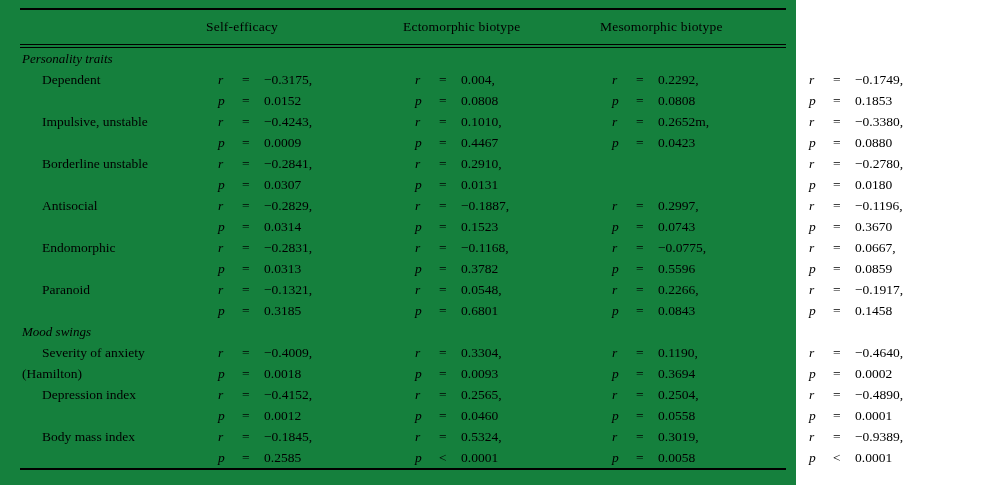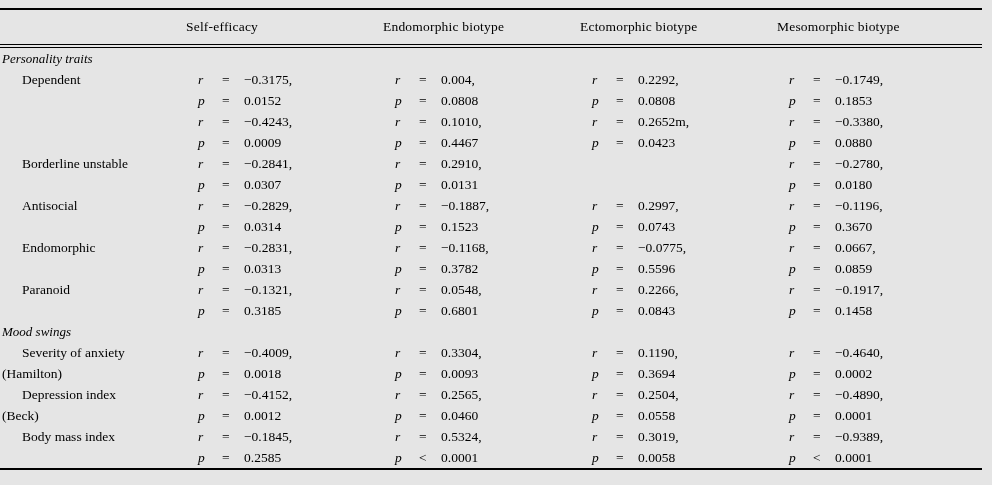--- a/index.html
+++ b/index.html
@@ -3,21 +3,21 @@
 <meta charset="utf-8">
 <style>
   * { margin:0; padding:0; box-sizing:border-box; }
   html,body { background:#ffffff; }
   body {
     width:992px; height:485px;
     font-family:"Liberation Serif", serif;
     color:#000;
     overflow:hidden;
   }
-  .page { width:992px; height:485px; padding:8px 10px 0 0; background:#e5e5e5; }
+  .page { width:796px; height:485px; padding:8px 10px 0 20px; background:#15803d; }
   .rule-thick { height:2px; background:#000; }
   .double-rule { height:4px; border-top:1px solid #000; border-bottom:1px solid #000; }
   .header-row { display:flex; height:34px; align-items:center; font-size:13.5px; }
   .label-col { width:184px; flex:0 0 184px; }
   .data-col { width:197px; flex:0 0 197px; }
   .header-cell { padding-left:2px; letter-spacing:0.2px; }
   .section-title { font-style:italic; height:21px; line-height:21px; font-size:13px; padding-left:2px; }
   .trow { display:flex; }
   .lbl { height:21px; line-height:21px; font-size:13.5px; white-space:nowrap; }
   .lbl1 { padding-left:22px; }
@@ -29,21 +29,20 @@
 </style>
 </head>
 <body>
 
 <div class="page">
   <div class="rule-thick"></div>
 
   <div class="header-row">
     <div class="label-col"></div>
     <div class="data-col header-cell">Self-efficacy</div>
-    <div class="data-col header-cell">Endomorphic biotype</div>
     <div class="data-col header-cell">Ectomorphic biotype</div>
     <div class="data-col header-cell">Mesomorphic biotype</div>
   </div>
 
   <div class="double-rule"></div>
 
   <div id="table-body">
       <div class="section-title">Personality traits</div>
       <div class="trow">
         <div class="label-col">
@@ -94,20 +93,21 @@
           </div>
           <div class="stat-line">
             <span class="sym">p</span>
             <span class="op">=</span>
             <span class="val">0.1853</span>
           </div>
         </div>
       </div>
       <div class="trow">
         <div class="label-col">
+          <div class="lbl lbl1">Impulsive, unstable</div>
           <div class="lbl lbl2"></div>
         </div>
         <div class="data-col">
           <div class="stat-line">
             <span class="sym">r</span>
             <span class="op">=</span>
             <span class="val">−0.4243,</span>
           </div>
           <div class="stat-line">
             <span class="sym">p</span>
@@ -411,21 +411,20 @@
           <div class="stat-line">
             <span class="sym">p</span>
             <span class="op">=</span>
             <span class="val">0.0002</span>
           </div>
         </div>
       </div>
       <div class="trow">
         <div class="label-col">
           <div class="lbl lbl1">Depression index</div>
-          <div class="lbl lbl2">(Beck)</div>
         </div>
         <div class="data-col">
           <div class="stat-line">
             <span class="sym">r</span>
             <span class="op">=</span>
             <span class="val">−0.4152,</span>
           </div>
           <div class="stat-line">
             <span class="sym">p</span>
             <span class="op">=</span>

